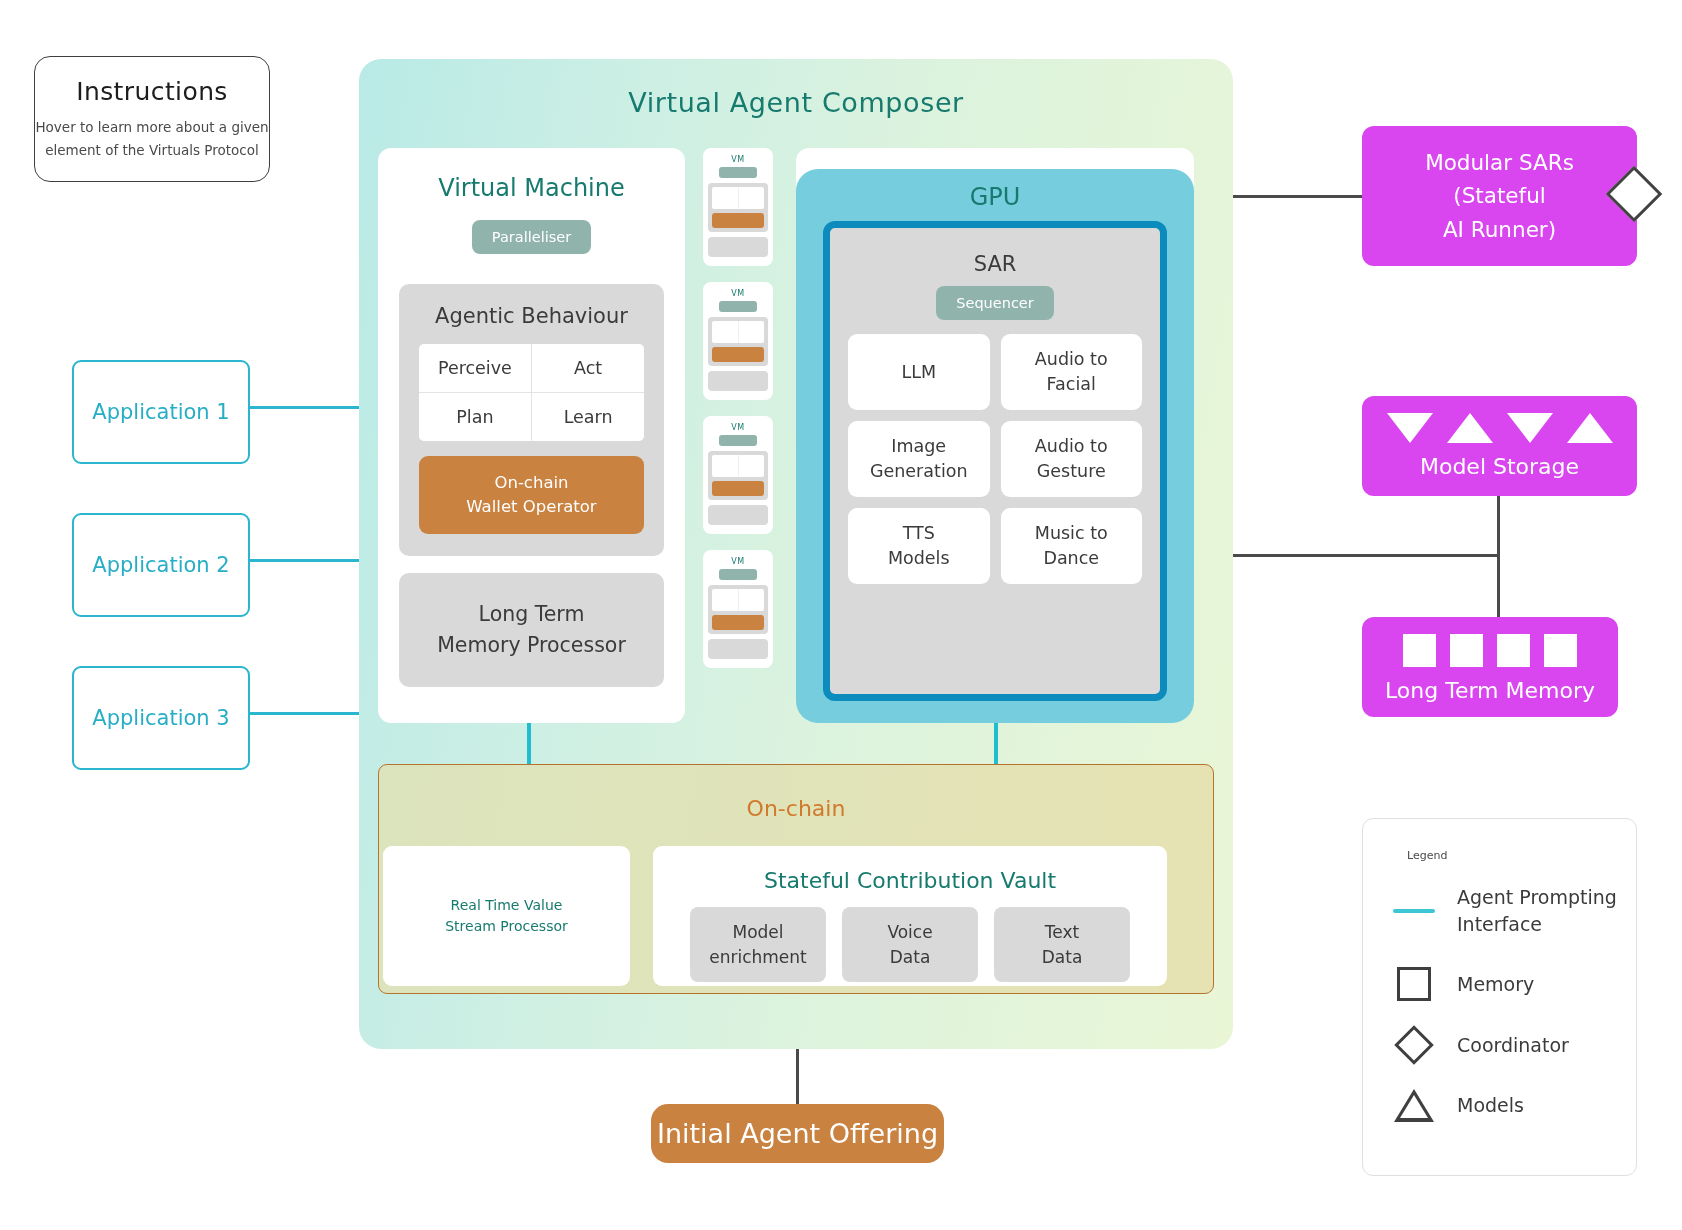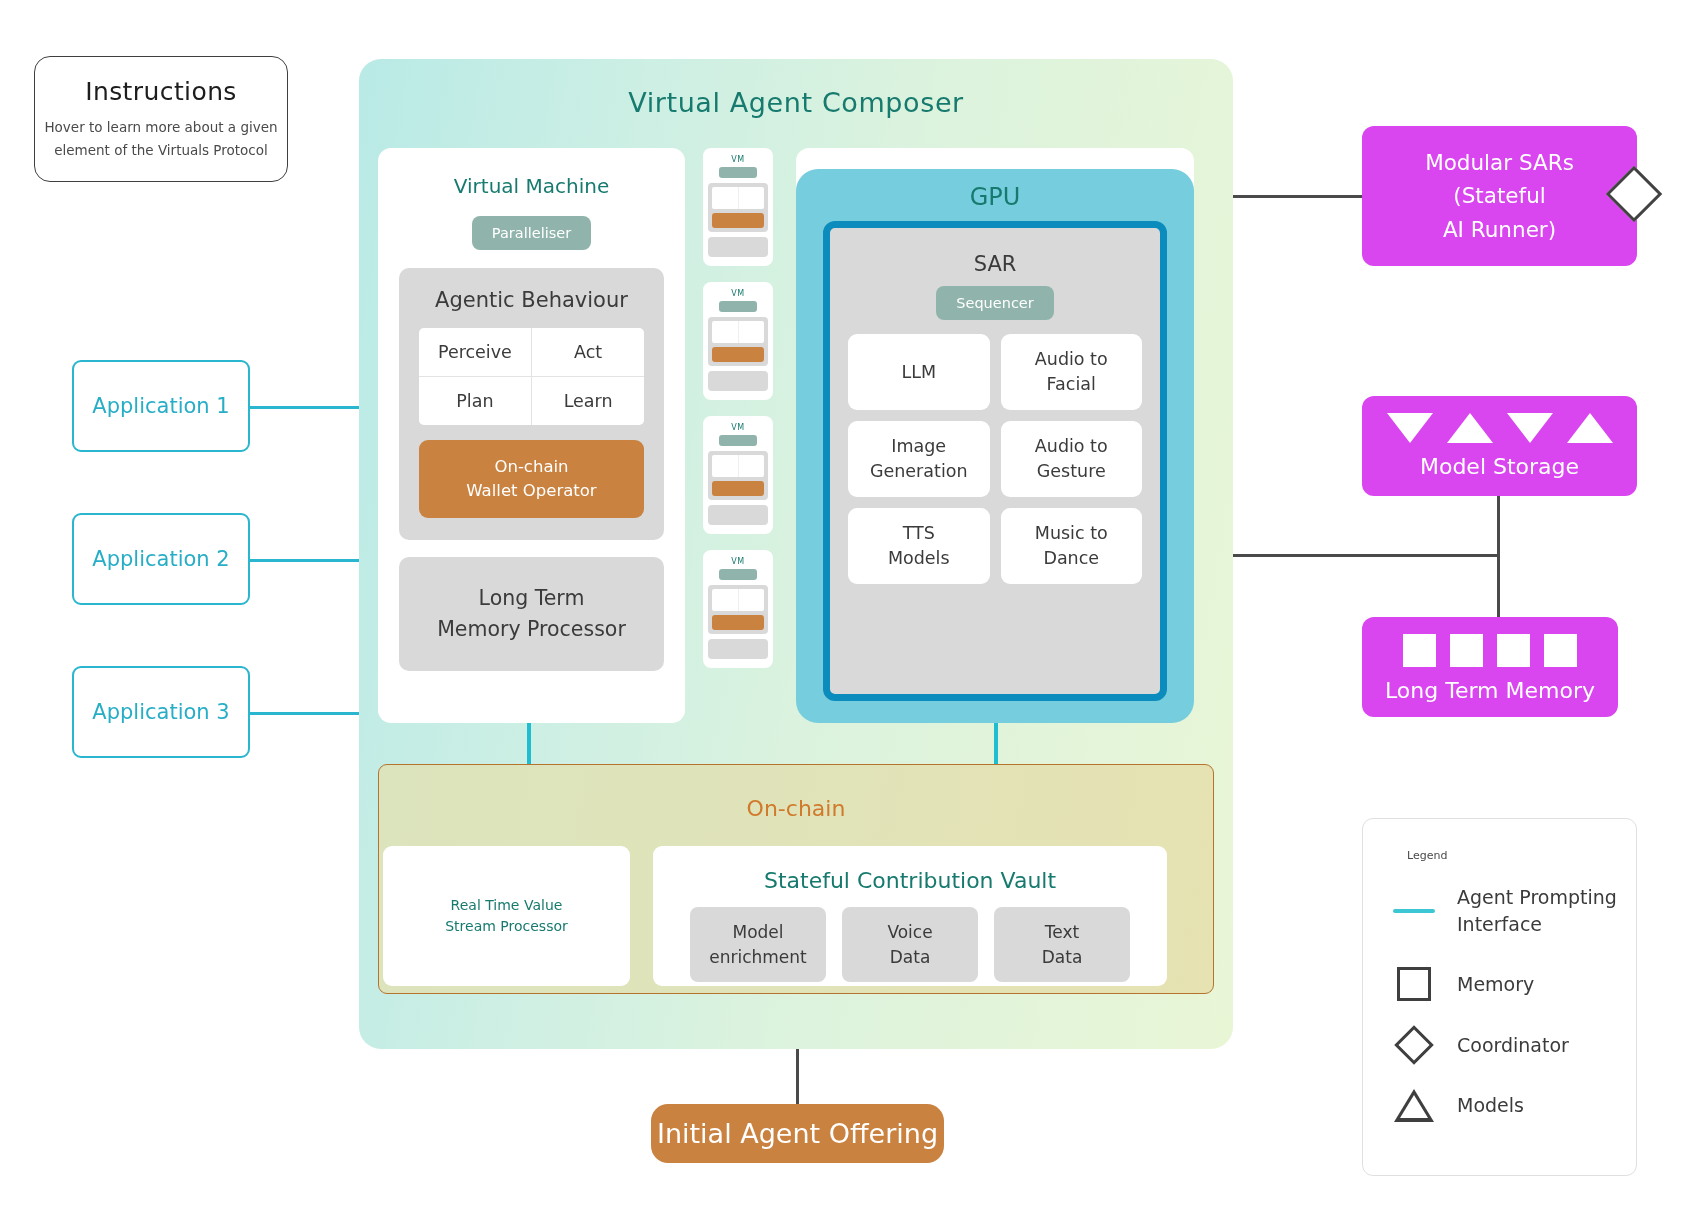--- a/index.html
+++ b/index.html
@@ -11,49 +11,49 @@
   }
   #stage{position:absolute;left:0;top:0;width:1682px;height:1230px;}
 
   
   .abs{position:absolute;box-sizing:border-box;}
   .ctr{display:flex;align-items:center;justify-content:center;text-align:center;}
   .col{display:flex;flex-direction:column;}
 
   
   #instructions{
-    left:34px;top:56px;width:254px;height:126px;
+    left:34px;top:56px;width:236px;height:126px;
     border:1.6px solid #3f3f3f;border-radius:16px;background:#fff;
     display:flex;flex-direction:column;align-items:center;justify-content:center;
   }
   #instructions .t{font-size:25px;color:#1d1d1d;letter-spacing:.4px;margin-bottom:10px;}
   #instructions .s{font-size:13.5px;color:#4a4a4a;line-height:1.65;text-align:center;width:240px;}
 
   
   .appbox{
-    width:178px;height:92px;border:2.6px solid #29b6ce;border-radius:9px;background:#fff;
+    width:178px;height:104px;border:2.6px solid #29b6ce;border-radius:9px;background:#fff;
     color:#27aec6;font-size:21px;
   }
   .appline{height:2.6px;background:#29b6ce;}
 
   
   #composer{
     left:359px;top:59px;width:874px;height:990px;border-radius:22px;
     background:linear-gradient(100deg,#b9eae6 0%,#cdefe4 28%,#ddf3dd 58%,#e9f6d6 100%);
   }
   #composer-title{
     left:0;top:28px;width:874px;text-align:center;
     font-size:27px;color:#177a6e;letter-spacing:.6px;
   }
 
   
   #vm-card{left:19px;top:89px;width:307px;height:575px;background:#fff;border-radius:13px;}
-  #vm-title{margin-top:26px;font-size:20px;color:#177a6e;text-align:center;}
+  #vm-title{margin-top:26px;font-size:24px;color:#177a6e;text-align:center;}
   .pill{
-    margin:18px auto 0;background:#90b4ab;color:#fff;border-radius:8px;
+    margin:18px auto 12px;background:#90b4ab;color:#fff;border-radius:8px;
     font-size:14.5px;padding:9px 20px;display:inline-block;
   }
   .grayblk{background:#d9d9d9;border-radius:10px;}
   #agentic{margin:18px 21px 0;padding:20px 20px 22px;}
   #agentic .h{font-size:21px;color:#3b3b3b;text-align:center;margin-bottom:16px;}
   .quadgrid{display:grid;grid-template-columns:1fr 1fr;background:#e3e3e3;gap:1.4px;border-radius:5px;overflow:hidden;}
   .quadgrid div{background:#fff;padding:14px 0;text-align:center;font-size:17.5px;color:#3b3b3b;}
   #wallet{
     margin-top:15px;background:#c9823f;border-radius:9px;color:#fff;font-size:16.5px;
     padding:15px 0;text-align:center;line-height:1.45;

